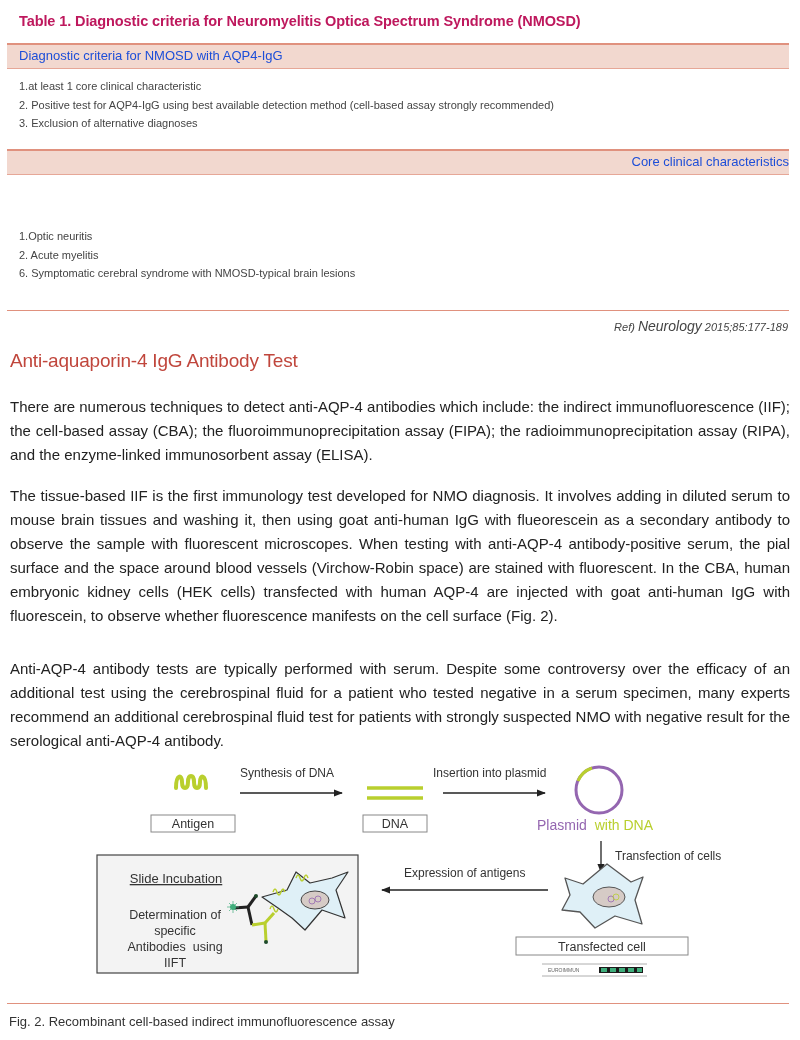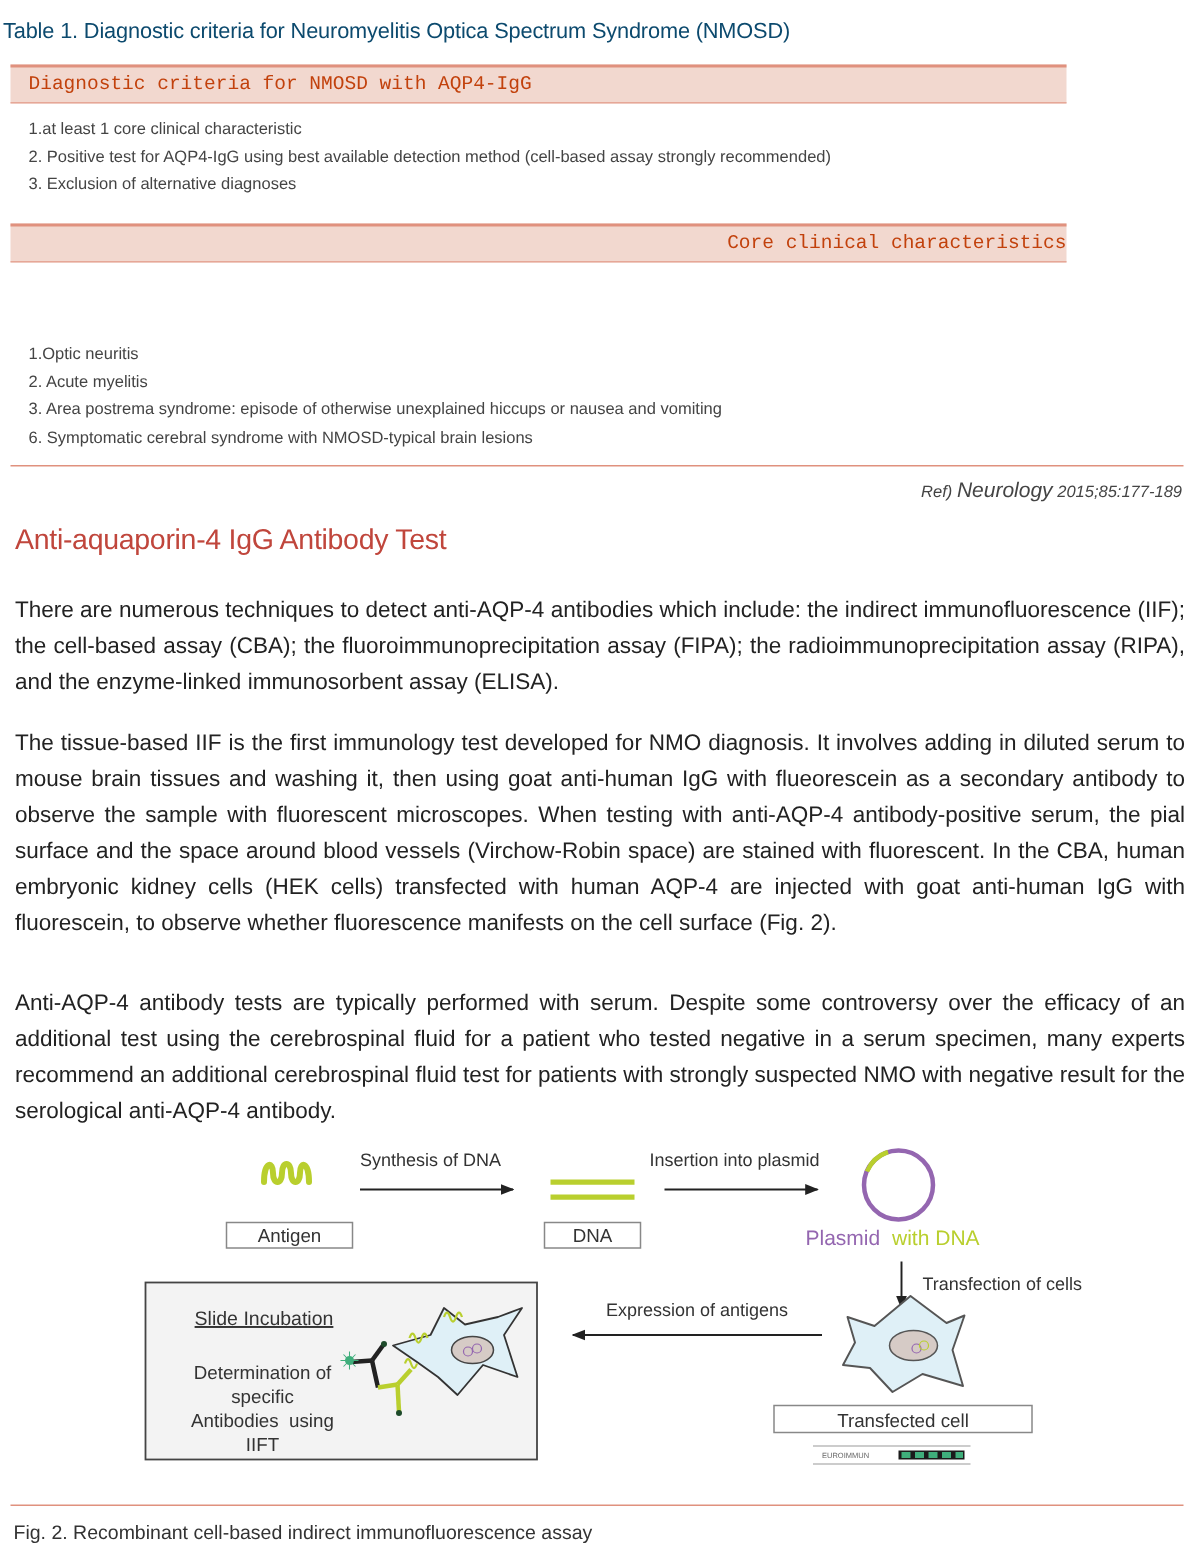--- a/index.html
+++ b/index.html
@@ -1,27 +1,28 @@
 <!DOCTYPE html>
 <html><head>
 <meta charset="utf-8">
 <style>
   html, body { margin: 0; padding: 0; background: #ffffff; }
   body {
     width: 800px; height: 1040px; position: relative; overflow: hidden;
     font-family: "Liberation Sans", sans-serif; color: #333;
   }
   .table-title {
-    position: absolute; left: 2px; top: 13px; font-size: 14.5px; color: #0c4a6e;
+    position: absolute; left: 19px; top: 13px; font-size: 14.5px; color: #be185d;
     letter-spacing: -0.1px;
+    font-weight: bold;
   }
   .section-header {
-    position: absolute; left: 7px; width: 704px; height: 26px;
+    position: absolute; left: 7px; width: 782px; height: 26px;
     background: #f2d8cf; border-top: 2px solid #e0917e; border-bottom: 1px solid #e6a797;
-    box-sizing: border-box; font-size: 13px; color: #c2410c; padding-left: 12px; line-height: 22px; font-family: Liberation Mono, monospace;
+    box-sizing: border-box; font-size: 13px; color: #1d4ed8; padding-left: 12px; line-height: 22px;
   }
   .crit-list { position: absolute; left: 19px; font-size: 11px; color: #444; }
   .crit-list div { height: 18.5px; line-height: 18.5px; }
   .hr-red { position: absolute; left: 7px; width: 782px; height: 1px; background: #e0917e; }
   .ref {
     position: absolute; right: 12px; top: 318px; font-size: 11px; color: #444; font-style: italic;
   }
   .ref .journal { font-size: 14px; }
   .h2 {
     position: absolute; left: 10px; top: 350px; font-size: 19px; color: #c0463c;
@@ -46,21 +47,20 @@
 <div class="crit-list" style="top:77px;">
   <div>1.at least 1 core clinical characteristic</div>
   <div>2. Positive test for AQP4-IgG using best available detection method (cell-based assay strongly recommended)</div>
   <div>3. Exclusion of alternative diagnoses</div>
 </div>
 
 <div class="section-header" style="top:149px;text-align:right;">Core clinical characteristics</div>
 <div class="crit-list" style="top:179px;margin-top:48px;">
   <div>1.Optic neuritis</div>
   <div>2. Acute myelitis</div>
-  <div>3. Area postrema syndrome: episode of otherwise unexplained hiccups or nausea and vomiting</div>
   <div>6. Symptomatic cerebral syndrome with NMOSD-typical brain lesions</div>
 </div>
 
 <div class="hr-red" style="top:310px;"></div>
 
 <div class="ref">
   <span>Ref)</span>
   <span class="journal">Neurology</span>
   <span>2015;85:177-189</span>
 </div>

